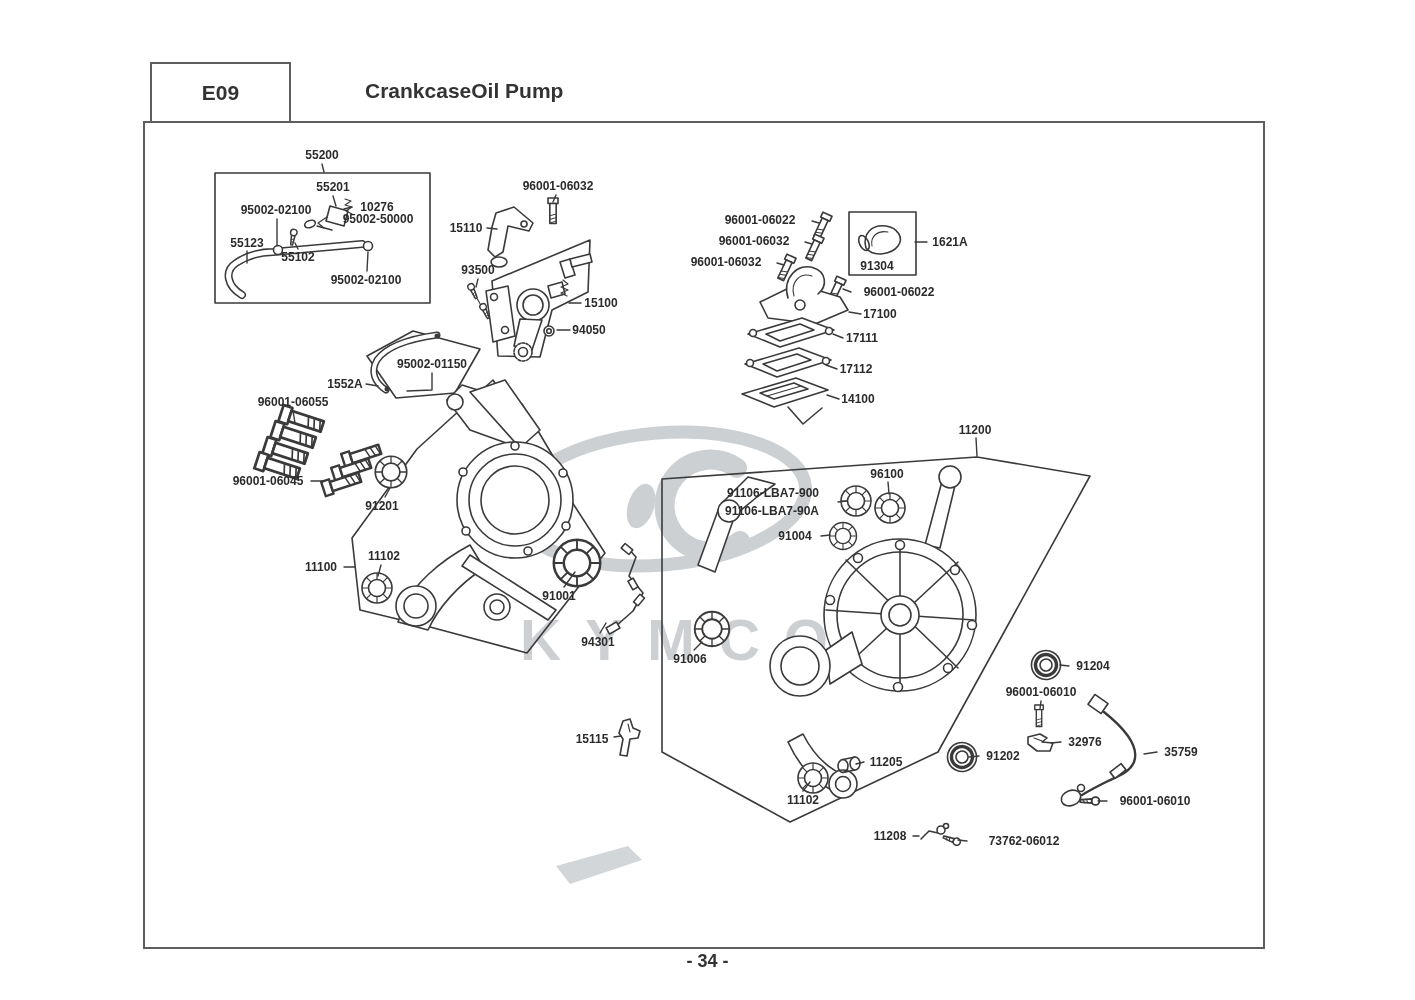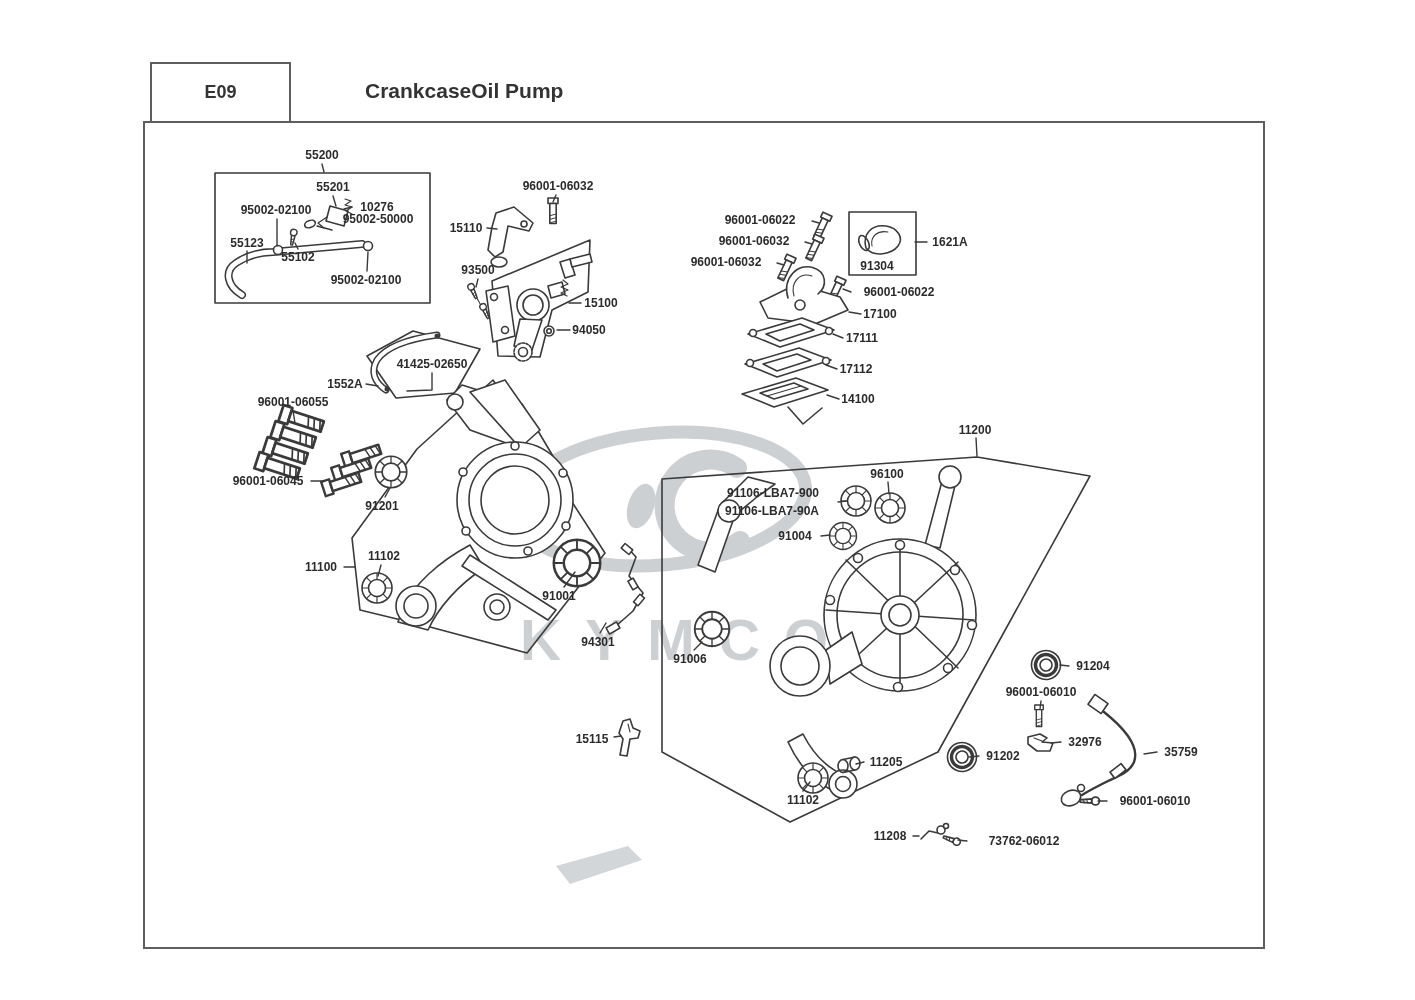--- a/index.html
+++ b/index.html
@@ -1,21 +1,21 @@
 <!DOCTYPE html>
 <html><head>
 <meta charset="utf-8">
 <style>
   html,body{margin:0;padding:0;background:#fff;}
   .page{position:relative;width:1415px;height:1000px;background:#fff;overflow:hidden;
         font-family:"Liberation Sans",sans-serif;}
   .frame{position:absolute;left:143px;top:121px;width:1118px;height:824px;border:2px solid #5e5e5e;}
   .codebox{position:absolute;left:150px;top:62px;width:137px;height:57px;border:2px solid #5e5e5e;
            display:flex;align-items:center;justify-content:center;
-           font-size:18px;font-weight:bold;color:#333;background:#fff;}
+           font-size:21px;font-weight:bold;color:#333;background:#fff;}
   .title{position:absolute;left:365px;top:79px;font-size:21px;font-weight:bold;color:#333;}
   .footer{position:absolute;left:0;width:1415px;top:951px;text-align:center;
           font-size:18px;font-weight:bold;color:#333;}
   .lbl{position:absolute;transform:translate(-50%,-50%);white-space:nowrap;
        font-size:12px;font-weight:bold;color:#2b2b2b;letter-spacing:0;}
   svg.diagram{position:absolute;left:0;top:0;}
 </style>
 </head>
 <body>
 
@@ -271,21 +271,21 @@
   <span class="lbl" style="left:377px;top:207px">10276</span>
   <span class="lbl" style="left:378px;top:219px">95002-50000</span>
   <span class="lbl" style="left:247px;top:243px">55123</span>
   <span class="lbl" style="left:298px;top:257px">55102</span>
   <span class="lbl" style="left:366px;top:280px">95002-02100</span>
   <span class="lbl" style="left:558px;top:186px">96001-06032</span>
   <span class="lbl" style="left:466px;top:228px">15110</span>
   <span class="lbl" style="left:478px;top:270px">93500</span>
   <span class="lbl" style="left:601px;top:303px">15100</span>
   <span class="lbl" style="left:589px;top:330px">94050</span>
-  <span class="lbl" style="left:432px;top:364px">41425-02650</span>
+  <span class="lbl" style="left:432px;top:364px">95002-01150</span>
   <span class="lbl" style="left:345px;top:384px">1552A</span>
   <span class="lbl" style="left:293px;top:402px">96001-06055</span>
   <span class="lbl" style="left:268px;top:481px">96001-06045</span>
   <span class="lbl" style="left:382px;top:506px">91201</span>
   <span class="lbl" style="left:384px;top:556px">11102</span>
   <span class="lbl" style="left:321px;top:567px">11100</span>
   <span class="lbl" style="left:559px;top:596px">91001</span>
   <span class="lbl" style="left:598px;top:642px">94301</span>
   <span class="lbl" style="left:760px;top:220px">96001-06022</span>
   <span class="lbl" style="left:754px;top:241px">96001-06032</span>
@@ -308,13 +308,14 @@
   <span class="lbl" style="left:1085px;top:742px">32976</span>
   <span class="lbl" style="left:1181px;top:752px">35759</span>
   <span class="lbl" style="left:1003px;top:756px">91202</span>
   <span class="lbl" style="left:1155px;top:801px">96001-06010</span>
   <span class="lbl" style="left:592px;top:739px">15115</span>
   <span class="lbl" style="left:886px;top:762px">11205</span>
   <span class="lbl" style="left:803px;top:800px">11102</span>
   <span class="lbl" style="left:890px;top:836px">11208</span>
   <span class="lbl" style="left:1024px;top:841px">73762-06012</span>
 
+  <div class="footer">- 34 -</div>
 </div>
 
 </body></html>

